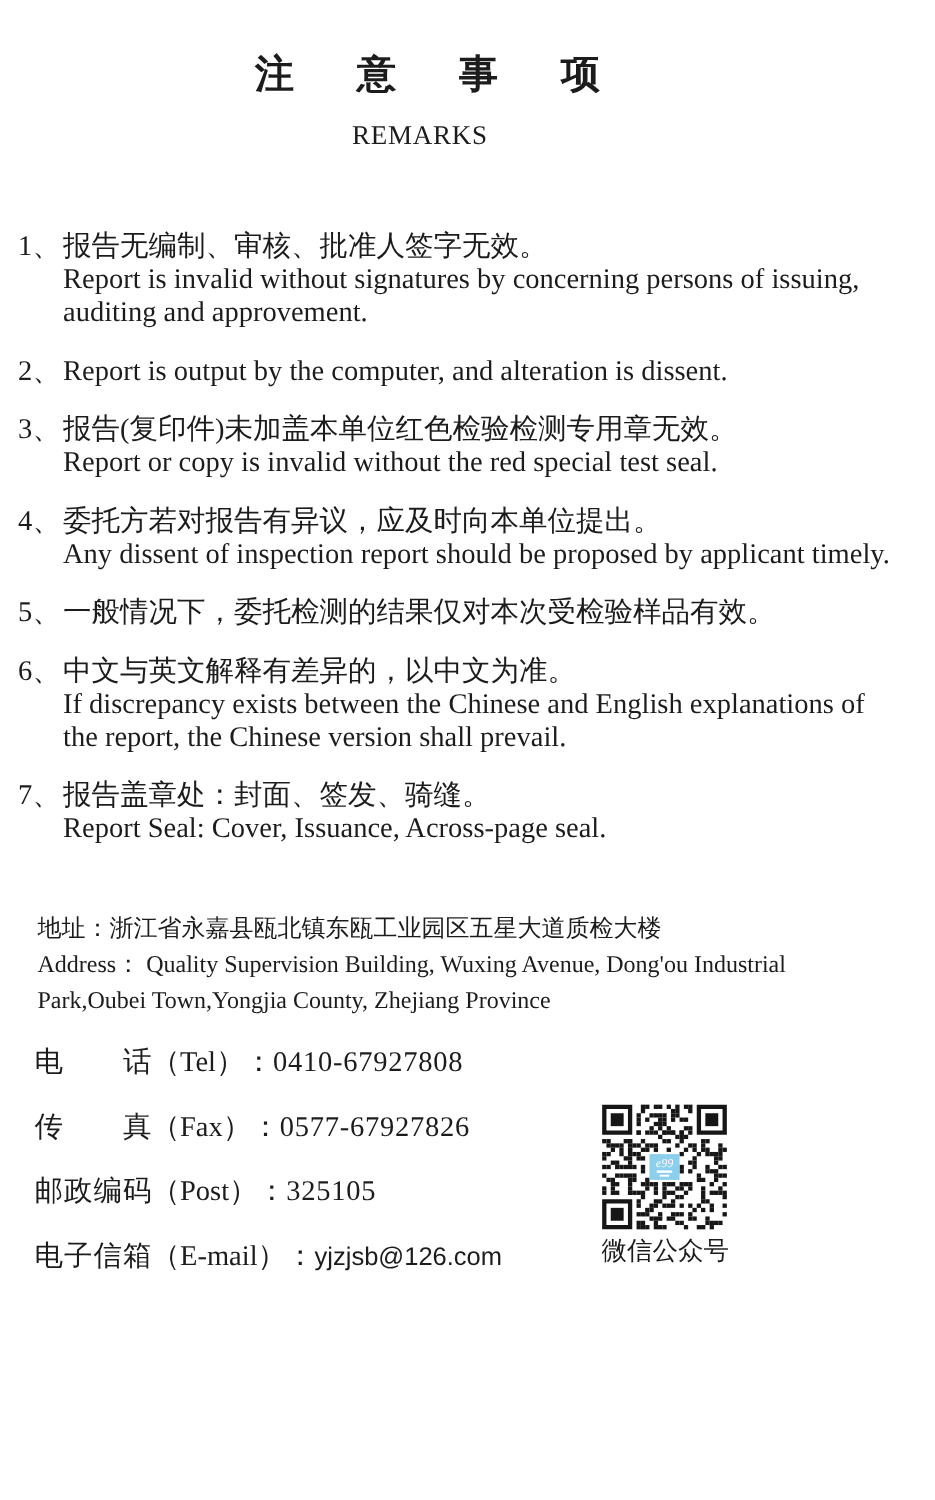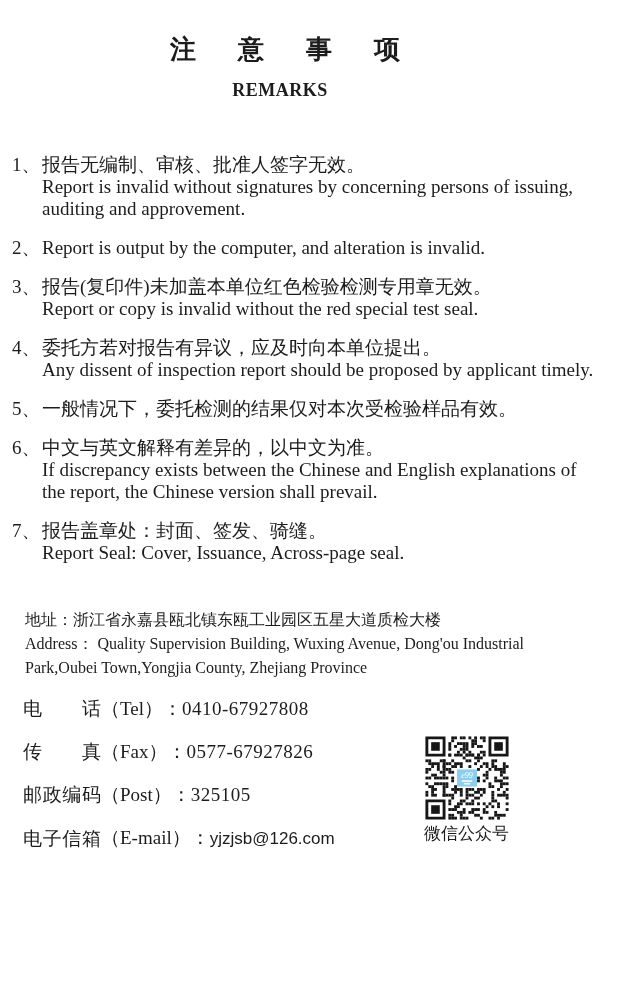--- a/index.html
+++ b/index.html
@@ -26,21 +26,21 @@
     font-size:26px;
     line-height:28px;
     font-weight:bold;
   }
   .title-en{
     margin:16px 0 0 150px;
     width:240px;
     text-align:center;
     font-size:18px;
     line-height:20px;
-    font-weight:bold;
+    font-weight:normal;
     letter-spacing:0.5px;
   }
   
   .items{
     list-style:none;
     margin:54px 0 0 0;
     padding:0;
   }
   .item{
     display:flex;
@@ -76,24 +76,24 @@
   }
   .contact .val{letter-spacing:0.5px;}
   .contact .val.mono{
     font-family:Liberation Sans, sans-serif;
     font-size:17px;
     letter-spacing:0px;
   }
   
   .qr-block{
     position:absolute;
-    left:424px;
+    left:400px;
     top:735px;
     width:86px;
-    text-align:left;
+    text-align:right;
   }
   .qr{width:86px;height:86px;}
   .qr svg{display:block;}
   .qr-caption{
     margin-top:4px;
     font-size:17px;
     line-height:18px;
     white-space:nowrap;
   }
 </style>
@@ -114,21 +114,21 @@
     <li class="item">
       <span class="num">1、</span>
       <div class="txt">
         <p class="zh">报告无编制、审核、批准人签字无效。</p>
         <p class="en">Report is invalid without signatures by concerning persons of issuing, auditing and approvement.</p>
       </div>
     </li>
     <li class="item">
       <span class="num">2、</span>
       <div class="txt">
-        <p class="en">Report is output by the computer, and alteration is invalid.</p>
+        <p class="en">Report is output by the computer, and alteration is dissent.</p>
       </div>
     </li>
     <li class="item">
       <span class="num">3、</span>
       <div class="txt">
         <p class="zh">报告(复印件)未加盖本单位红色检验检测专用章无效。</p>
         <p class="en">Report or copy is invalid without the red special test seal.</p>
       </div>
     </li>
     <li class="item">

